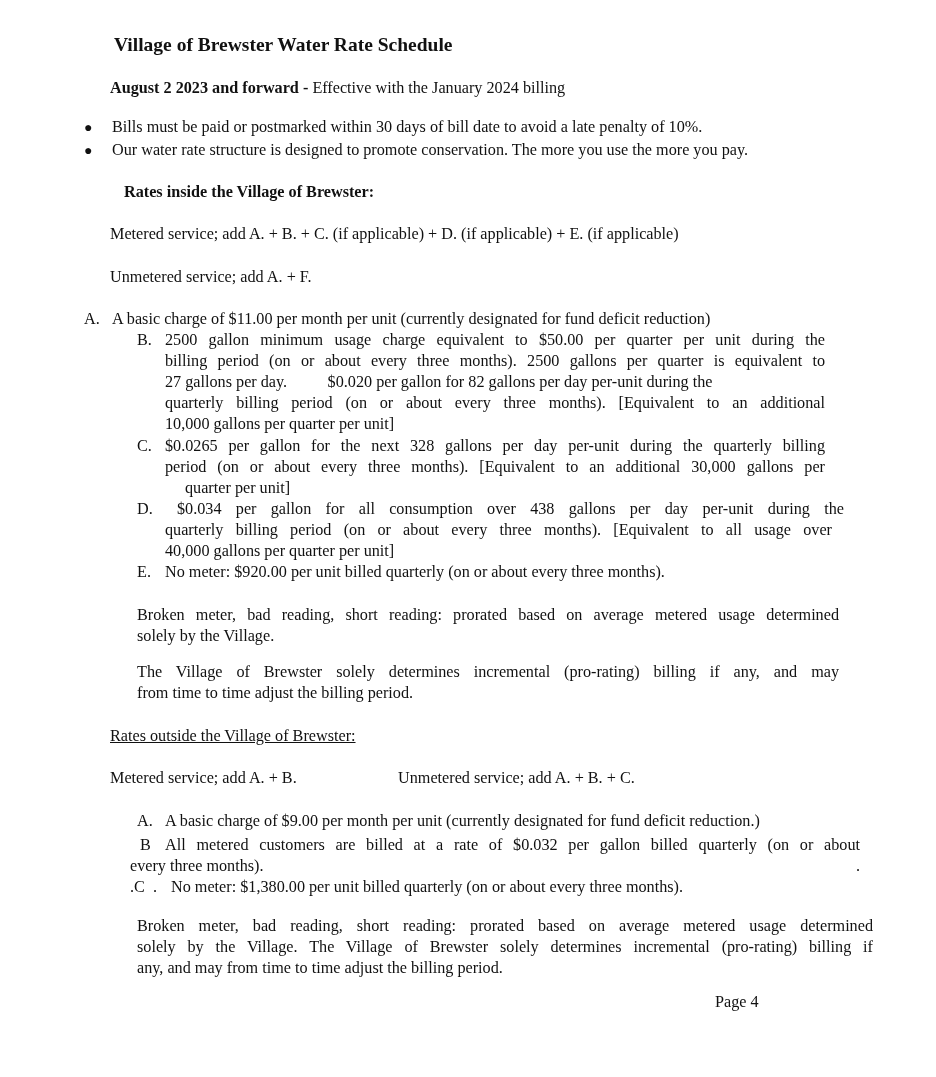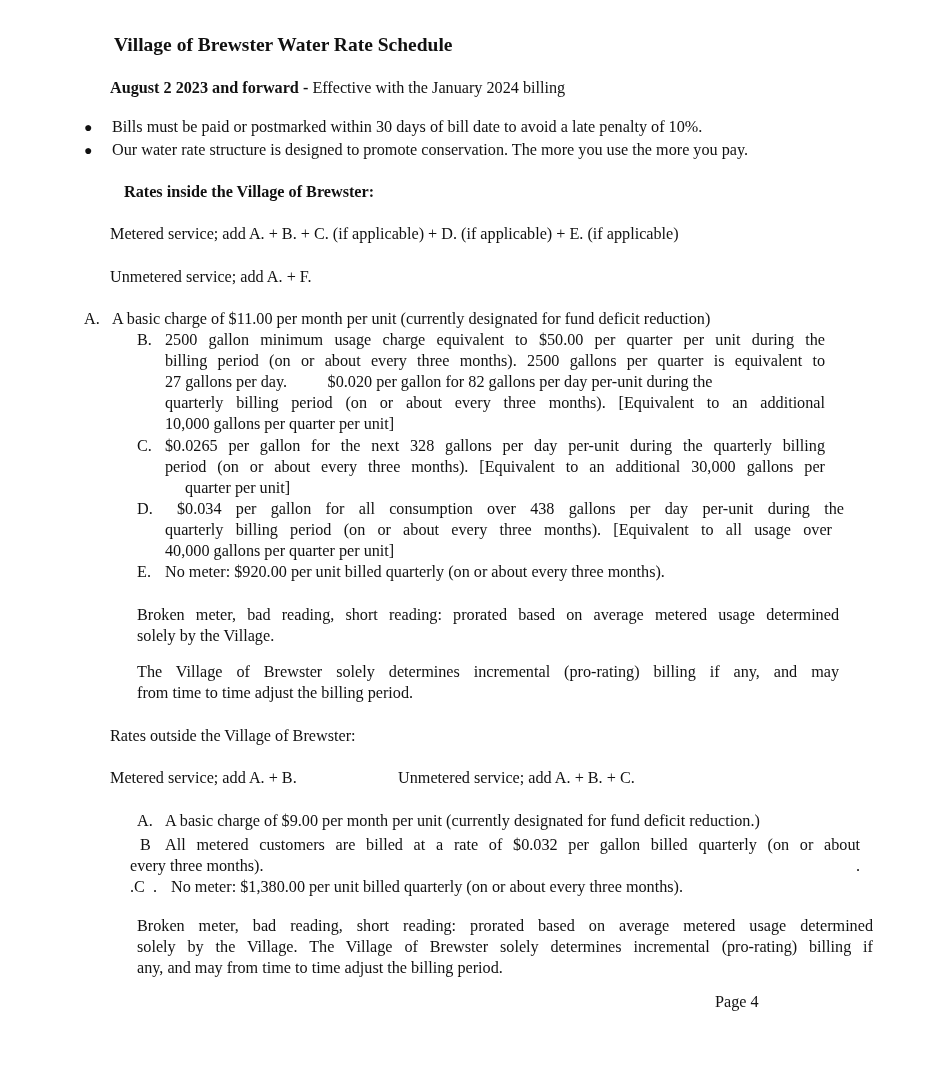--- a/index.html
+++ b/index.html
@@ -54,21 +54,21 @@
   <div class="line" style="left:165px; top:542px;">40,000 gallons per quarter per unit]</div>
 
   <div class="lbl" style="left:137px; top:563px;">E.</div>
   <div class="line" style="left:165px; top:563px;">No meter: $920.00 per unit billed quarterly (on or about every three months).</div>
 
   <div class="jl" style="left:137px; top:606px; width:702px;">Broken meter, bad reading, short reading: prorated based on average metered usage determined</div>
   <div class="line" style="left:137px; top:627px;">solely by the Village.</div>
   <div class="jl" style="left:137px; top:663px; width:702px;">The Village of Brewster solely determines incremental (pro-rating) billing if any, and may</div>
   <div class="line" style="left:137px; top:684px;">from time to time adjust the billing period.</div>
 
-  <div class="abs" style="left:110px; top:727px;">Rates outside the Village of Brewster:</div>
+  <div class="abs" style="left:110px; top:727px;text-decoration:underline;">Rates outside the Village of Brewster:</div>
   <div class="abs" style="left:110px; top:769px;">Metered service; add A. + B.</div>
   <div class="abs" style="left:385px; top:769px;margin-left:13px;">Unmetered service; add A. + B. + C.</div>
 
   <div class="lbl" style="left:137px; top:812px;">A.</div>
   <div class="line" style="left:165px; top:812px;">A basic charge of $9.00 per month per unit (currently designated for fund deficit reduction.)</div>
 
   <div class="lbl" style="left:140px; top:836px;">B</div>
   <div class="jl" style="left:165px; top:836px; width:695px;">All metered customers are billed at a rate of $0.032 per gallon billed quarterly (on or about</div>
   <div class="line" style="left:130px; top:857px;">every three months).</div>
   <div class="abs" style="left:856px; top:857px;">.</div>

